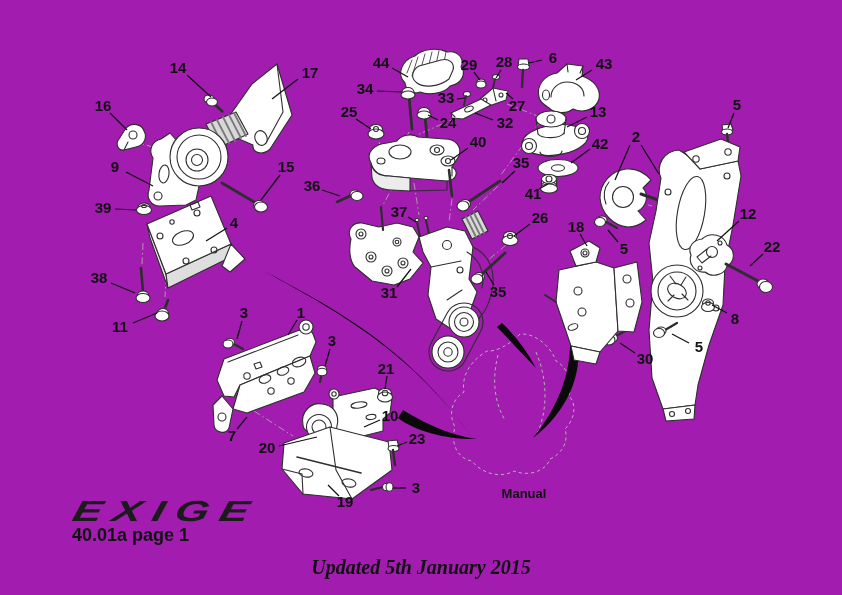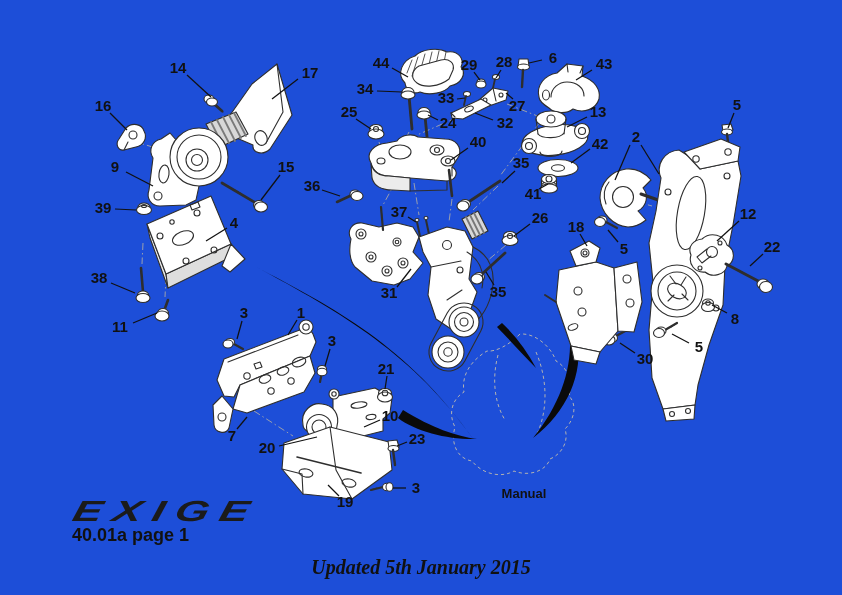--- a/index.html
+++ b/index.html
@@ -1,16 +1,16 @@
 <!DOCTYPE html>
 <html><head>
 <meta charset="utf-8">
 <style>
   html,body{margin:0;padding:0;background:#fff;}
-  .page{position:relative;width:842px;height:595px;background:#1d4ed8;overflow:hidden;
+  .page{position:relative;width:842px;height:595px;background:#a21caf;overflow:hidden;
         font-family:"Liberation Sans",sans-serif;}
   svg{position:absolute;left:0;top:0;}
   .callout{font:bold 15px "Liberation Sans",sans-serif;fill:#111;text-anchor:middle;}
   .leader{stroke:#111;stroke-width:1.25;}
   .ink{stroke:#2e2e2e;fill:none;stroke-width:1.1;stroke-linejoin:round;stroke-linecap:round;}
   .construct{stroke:#a8a8a8;stroke-width:0.9;fill:none;stroke-dasharray:7 3 1.5 3;}
   .ghost{stroke:#b2b2b2;stroke-width:1;fill:none;stroke-dasharray:3.2 3;}
   .swoosh{fill:#0a0a0a;stroke:none;}
   .thread{stroke:#2e2e2e;stroke-dasharray:1.7 1.7;fill:none;}
   .logo-text{font:bold 29px "Liberation Sans",sans-serif;font-style:italic;fill:#1b1b1b;letter-spacing:7px;}

